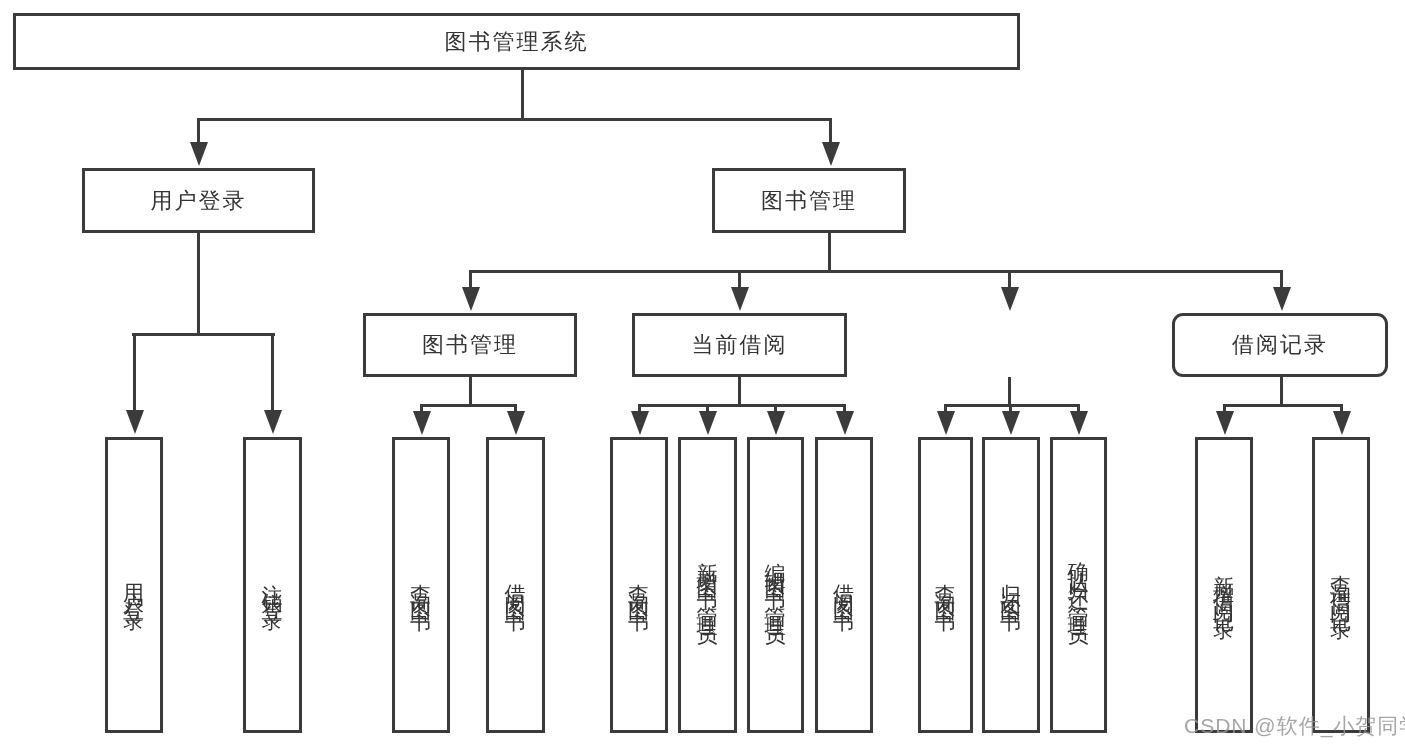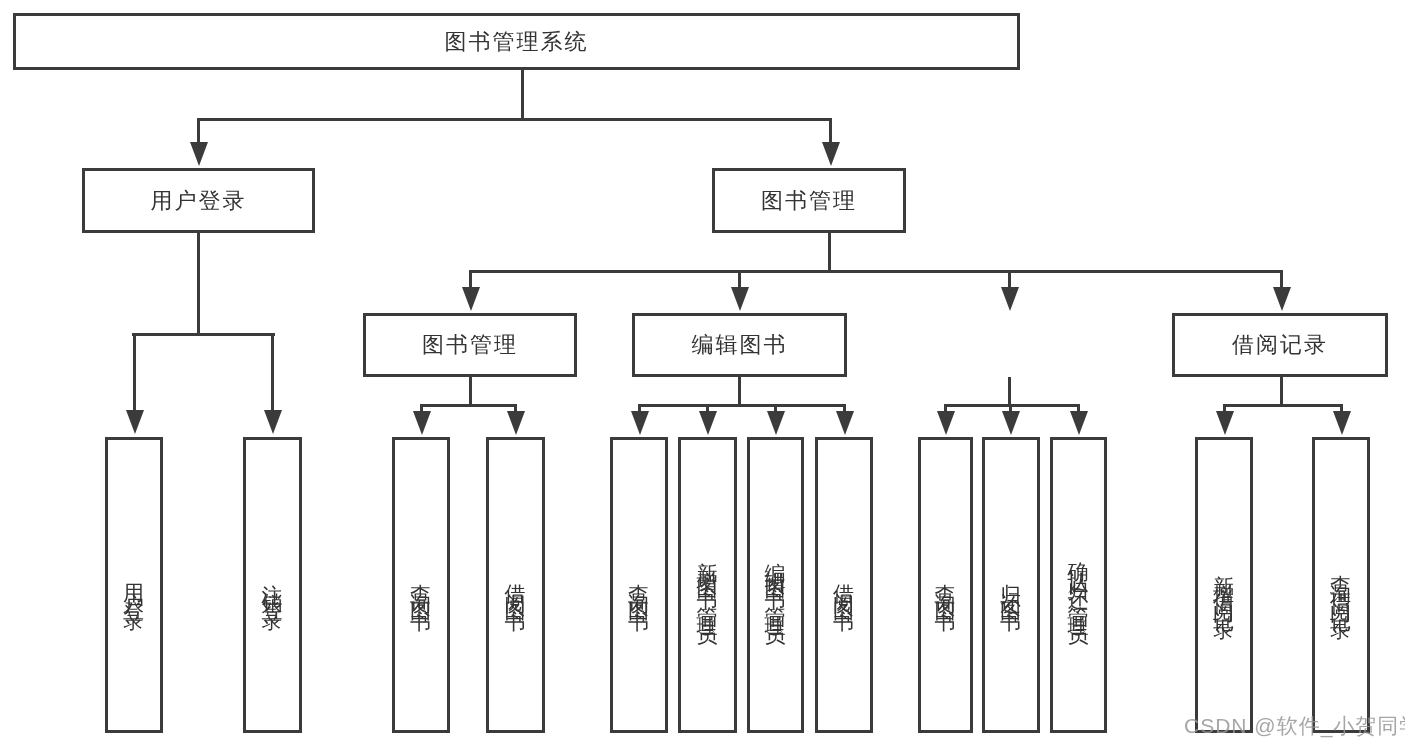--- a/index.html
+++ b/index.html
@@ -96,23 +96,23 @@
   <div class="arrow" style="left:731px;top:287px;"></div>
   <div class="vline" style="left:1008px;top:270px;width:3px;height:19px;"></div>
   <div class="arrow" style="left:1001px;top:287px;"></div>
   <div class="vline" style="left:1280px;top:270px;width:3px;height:19px;"></div>
   <div class="arrow" style="left:1273px;top:287px;"></div>
 
   <div class="box" style="left:363px;top:313px;width:214px;height:64px;">
     <span>图书管理</span>
   </div>
   <div class="box" style="left:632px;top:313px;width:215px;height:64px;">
-    <span>编辑图书</span>
+    <span>当前借阅</span>
   </div>
-  <div class="box" style="left:1172px;top:313px;width:216px;height:64px;">
+  <div class="box" style="left:1172px;top:313px;width:216px;height:64px;border-radius:11px;">
     <span>借阅记录</span>
   </div>
 
   <div class="vline" style="left:469px;top:377px;width:3px;height:29px;"></div>
   <div class="hline" style="left:420px;top:404px;width:97px;height:3px;"></div>
   <div class="vline" style="left:420px;top:404px;width:3px;height:10px;"></div>
   <div class="arrow" style="left:413px;top:411px;"></div>
   <div class="vline" style="left:514px;top:404px;width:3px;height:10px;"></div>
   <div class="arrow" style="left:507px;top:411px;"></div>
 

